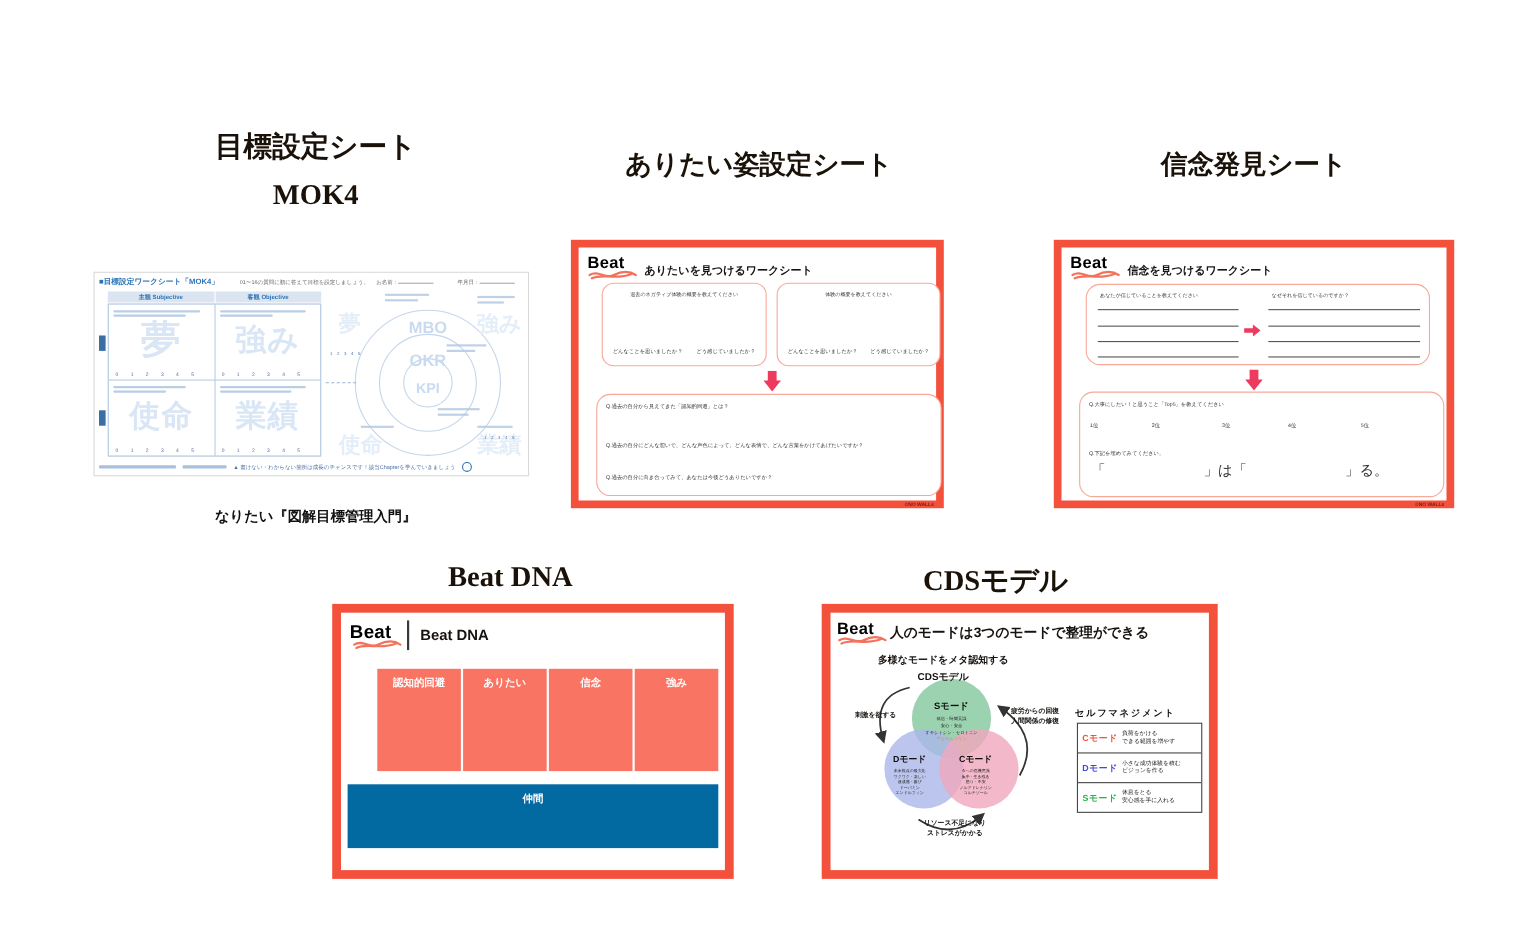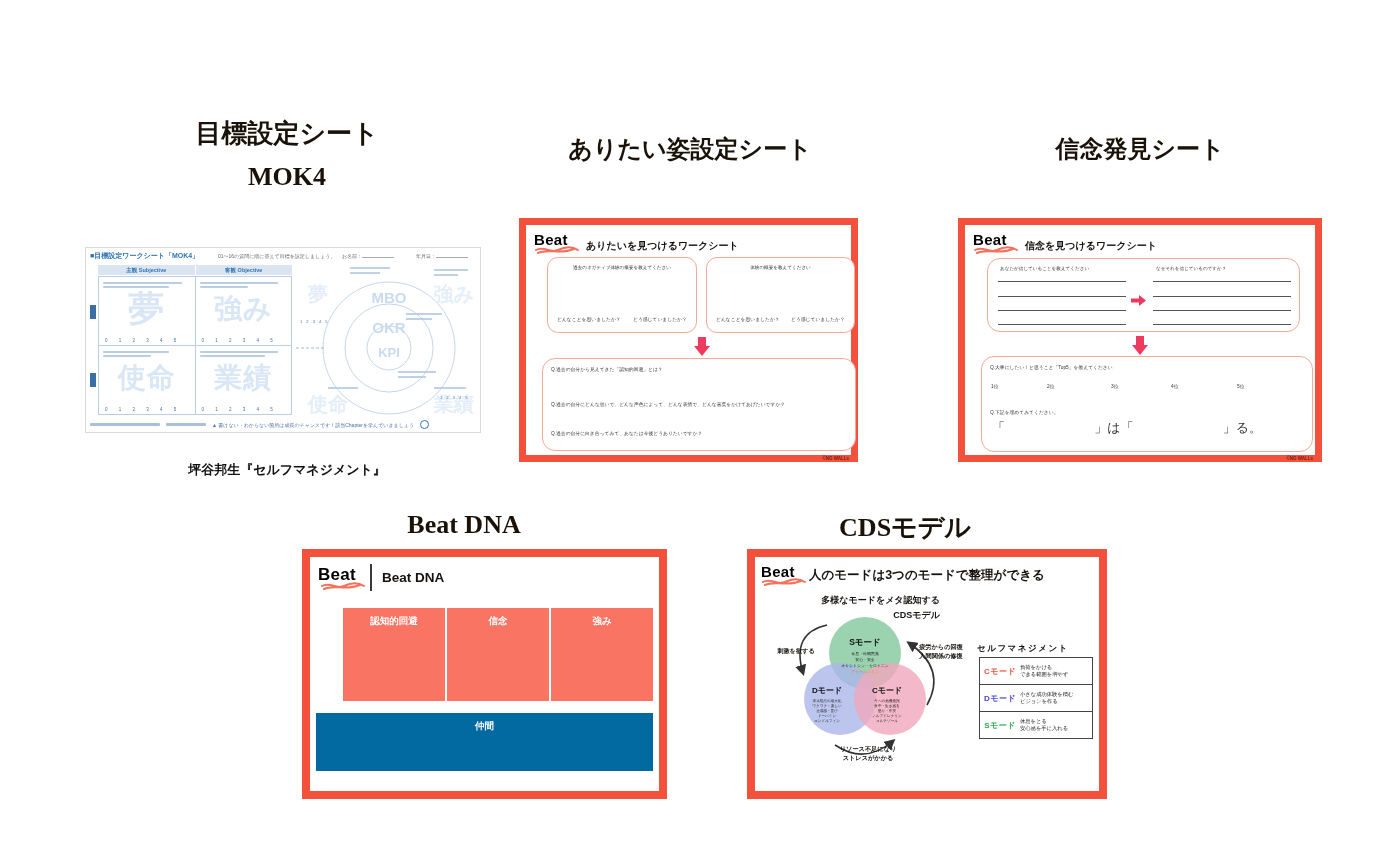--- a/index.html
+++ b/index.html
@@ -74,21 +74,21 @@
 
   
   .dna-divider{position:absolute;left:60px;top:7px;width:1.5px;height:27px;background:#3a3a3a;}
   .dna-title{position:absolute;left:72px;top:13px;font-size:13.5px;font-weight:700;color:#16120f;}
   .dna-table{position:absolute;left:6px;top:51px;width:337px;}
   .dna-row-top{display:flex;gap:2px;height:93px;margin-left:27px;}
   .dna-cell{flex:1;background:#f97463;color:#fff;font-size:9.5px;font-weight:700;text-align:center;padding-top:7px;box-sizing:border-box;}
   .dna-bottom{margin-top:12px;height:58px;background:#0369a1;color:#fff;font-size:9.5px;font-weight:700;text-align:center;padding-top:7px;box-sizing:border-box;}
 
   
-  .cds-subtitle{position:absolute;left:20px;top:36px;width:165px;text-align:right;
+  .cds-subtitle{position:absolute;left:20px;top:36px;width:165px;text-align:center;
     font-size:9px;font-weight:700;color:#16120f;line-height:15px;}
   .venn-svg{position:absolute;left:8px;top:56px;}
   .cds-lb{position:absolute;font-size:6.2px;font-weight:700;color:#16120f;line-height:8.5px;}
   .lb-left{left:10px;top:90px;width:62px;text-align:center;}
   .lb-right{left:150px;top:86px;width:72px;text-align:center;}
   .lb-bottom{left:53px;top:188px;width:120px;text-align:center;}
   .sm-title{position:absolute;left:222px;top:86px;font-size:8.5px;font-weight:700;letter-spacing:1.5px;color:#16120f;}
   .sm-table{position:absolute;left:224px;top:100px;width:114px;border:1px solid #444;background:#fff;box-sizing:border-box;}
   .sm-row{display:flex;height:26px;border-bottom:1px solid #444;align-items:center;}
   .sm-row:last-child{border-bottom:none;}
@@ -181,21 +181,21 @@
       <text x="146" y="136" font-size="4" fill="#4a6fa5" word-spacing="3">1 2 3 4 5</text>
     </svg>
 
     <div class="mok4-footer">
       <div class="fbar" style="width:70px;"></div>
       <div class="fbar" style="width:40px;"></div>
       <div class="mok4-fnote">▲ 書けない・わからない箇所は成長のチャンスです！該当Chapterを学んでいきましょう</div>
       <div class="mok4-ring"></div>
     </div>
   </div>
-  <div class="mok4-caption">坪谷邦生『セルフマネジメント』</div>
+  <div class="mok4-caption">なりたい『図解目標管理入門』</div>
 
   <div class="card card-aritai">
     <div class="card-inner">
       <div class="beat-logo" style="left:8px;top:6px;">
         <span class="beat-word">Beat</span>
         <svg class="beat-underline" width="46" height="12" viewBox="0 0 46 12">
           <path d="M2 6 C10 1 16 10 24 6 S38 2 44 6 M4 9 C14 4 26 11 40 5" stroke="#f4715c" stroke-width="2" fill="none" stroke-linecap="round"></path>
         </svg>
       </div>
       <div class="sheet-head" style="left:60px;top:14px;font-size:10px;">ありたいを見つけるワークシート</div>
@@ -281,20 +281,21 @@
         <svg class="beat-underline" style="top:15px;" width="50" height="12" viewBox="0 0 46 12">
           <path d="M2 6 C10 1 16 10 24 6 S38 2 44 6 M4 9 C14 4 26 11 40 5" stroke="#f4715c" stroke-width="2" fill="none" stroke-linecap="round"></path>
         </svg>
       </div>
       <div class="dna-divider"></div>
       <div class="dna-title">Beat DNA</div>
 
       <div class="dna-table">
         <div class="dna-row-top">
           <div class="dna-cell">認知的回避</div>
+          <div class="dna-cell">ありたい</div>
           <div class="dna-cell">信念</div>
           <div class="dna-cell">強み</div>
         </div>
         <div class="dna-bottom">仲間</div>
       </div>
     </div>
   </div>
 
   <div class="card card-cds">
     <div class="card-inner">

